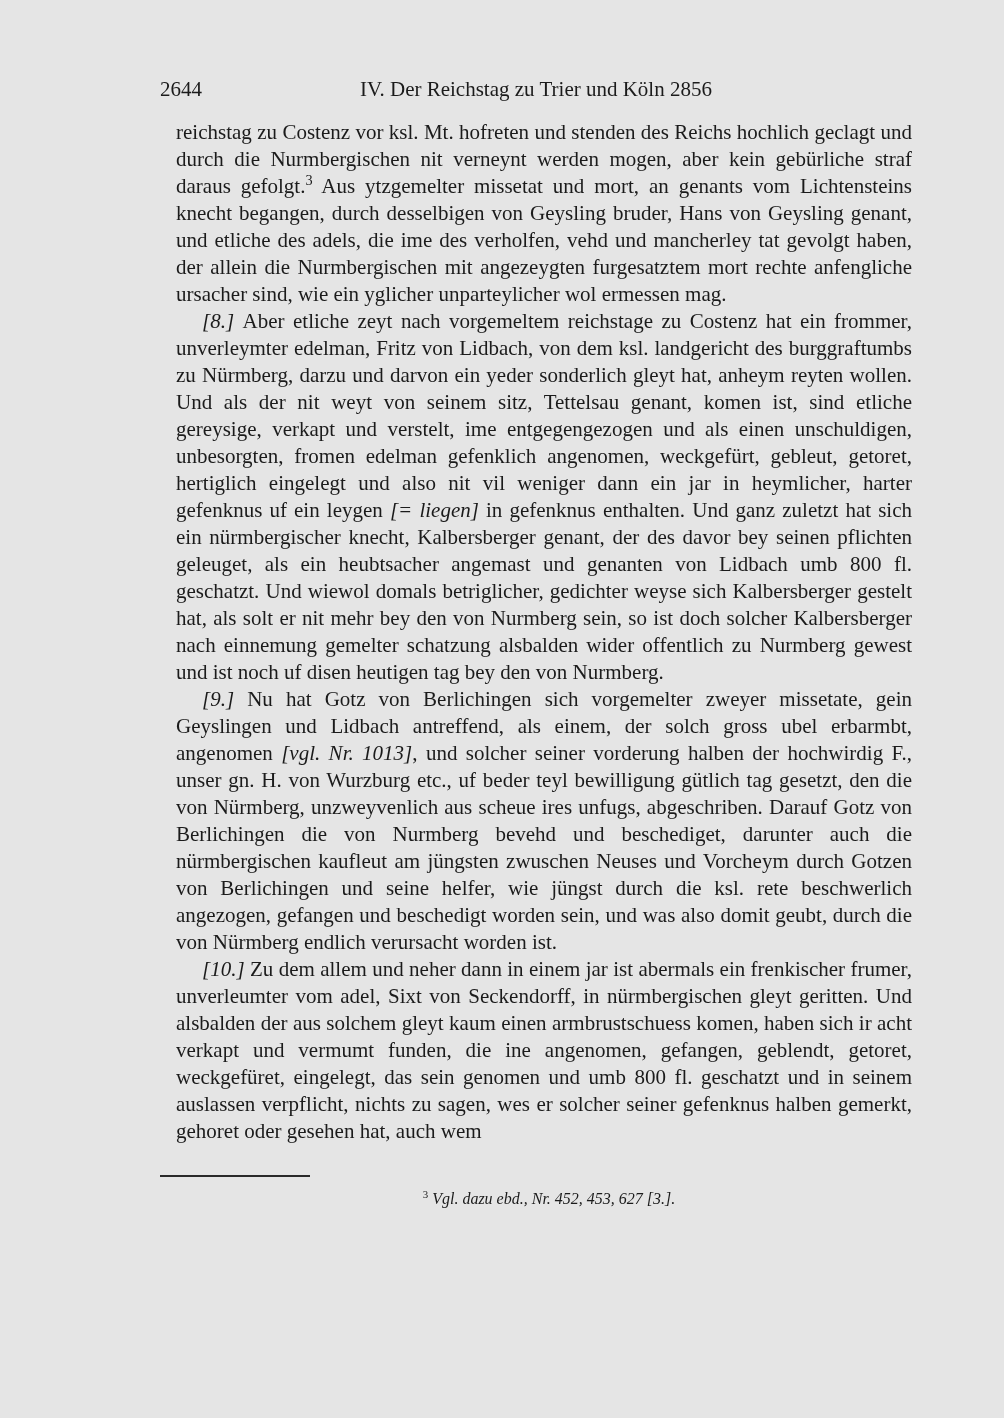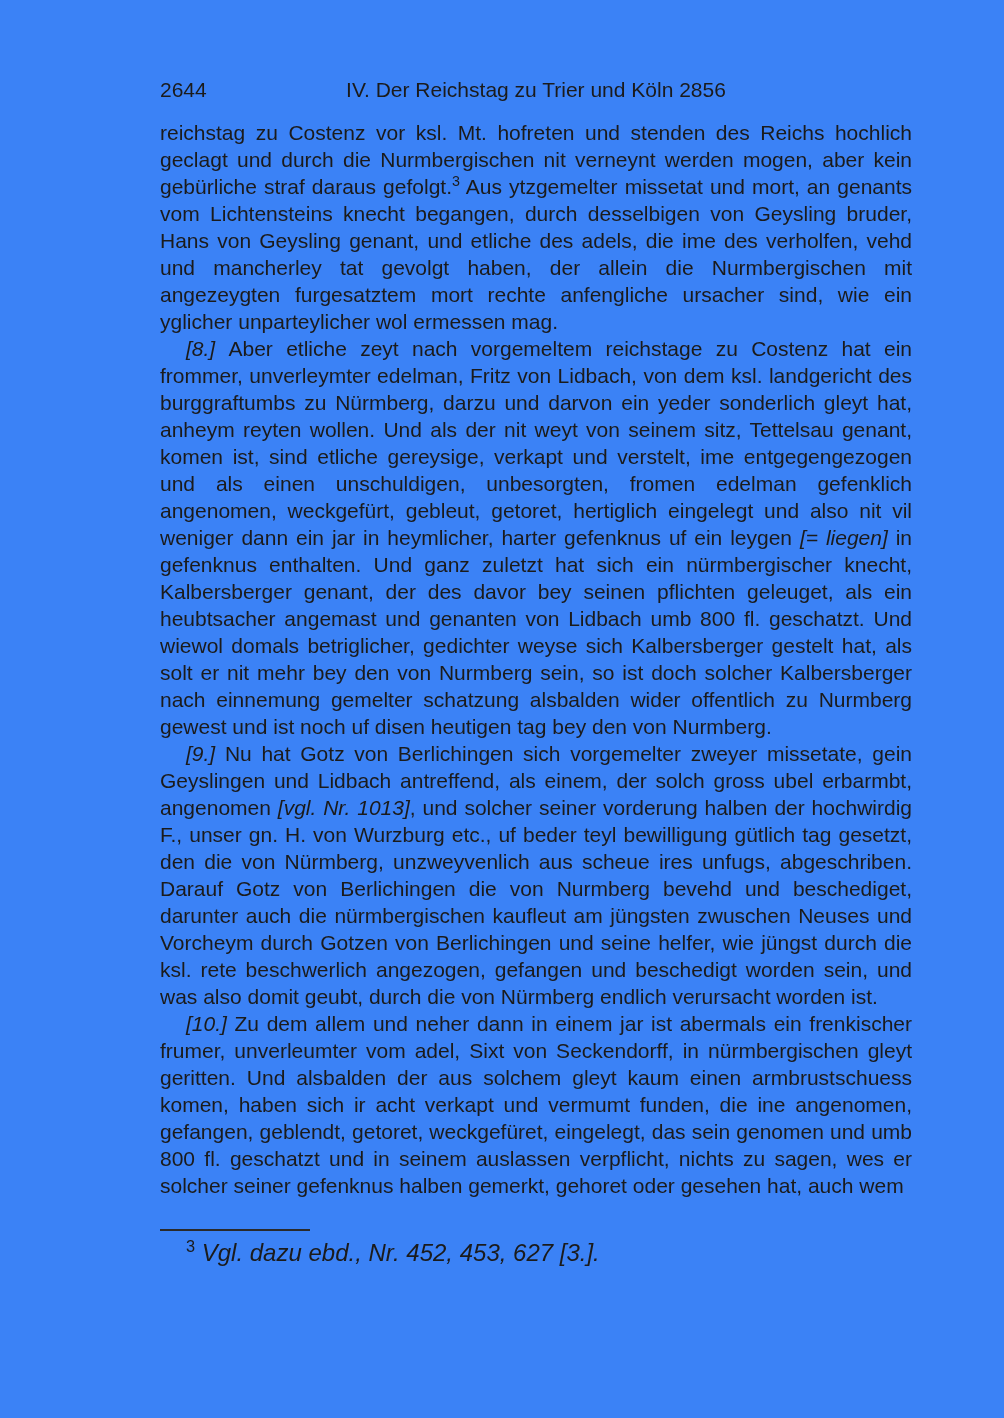--- a/index.html
+++ b/index.html
@@ -4,25 +4,25 @@
 <style>
   html, body {
     margin: 0;
     padding: 0;
     background: #ffffff;
   }
   .page {
     position: relative;
     width: 1004px;
     height: 1418px;
-    background: #3b82f6;
+    background: #e5e5e5;
     box-sizing: border-box;
     padding: 76px 92px 16px 160px;
     color: #1b1b1b;
-    font-family: Liberation Sans, sans-serif;
+    font-family: Liberation Serif, serif;
     overflow: hidden;
   }
   .page-header {
     position: relative;
     font-size: 21px;
     line-height: 27px;
     text-align: center;
     margin-bottom: 16px;
   }
   .page-number {
@@ -30,20 +30,21 @@
     left: 0;
     top: 0;
   }
   .running-title {
     display: inline-block;
   }
   .body-text {
     font-size: 21px;
     line-height: 27px;
     text-align: justify;
+    margin-left: 16px;
   }
   .para {
     margin: 0;
   }
   .para.indent {
     text-indent: 26px;
   }
   .italic {
     font-style: italic;
   }
@@ -56,22 +57,23 @@
     margin-top: 30px;
   }
   .footnote-rule {
     width: 150px;
     border-top: 2px solid #2a2a2a;
     margin-bottom: 9px;
   }
   .footnote {
     margin: 0;
     padding-left: 26px;
-    font-size: 24px;
+    font-size: 16px;
     line-height: 26px;
+    text-align: center;
   }
   .footnote .fn-text {
     font-style: italic;
   }
 </style>
 </head>
 <body>
 
 <div class="page">
 

